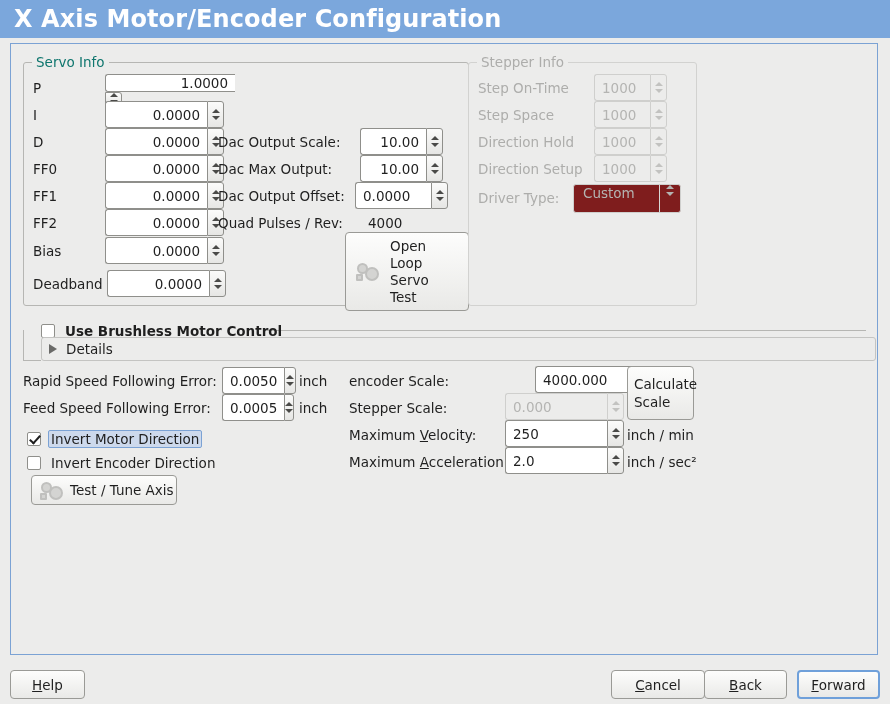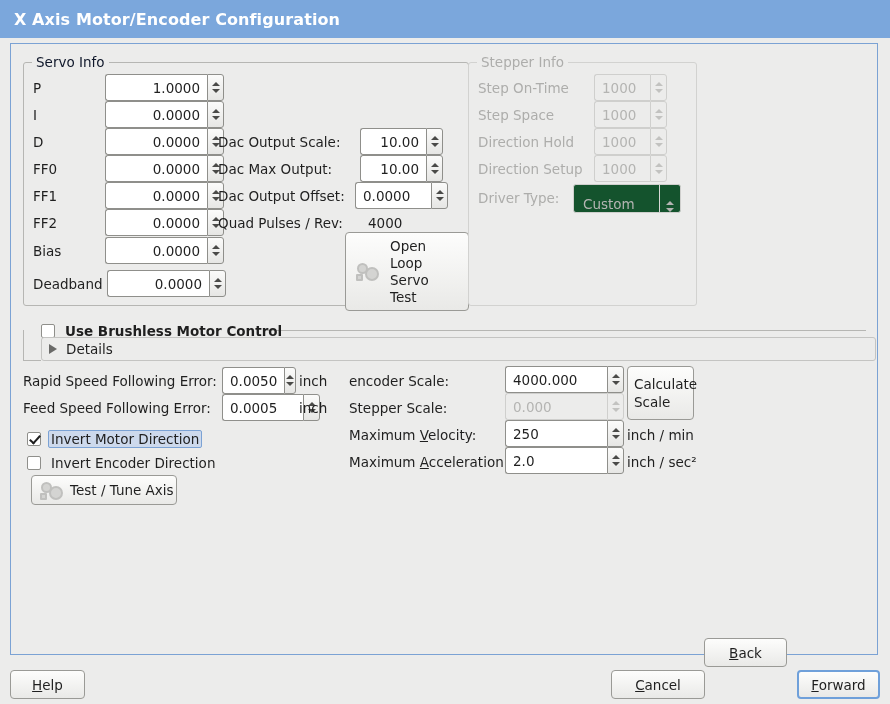--- a/index.html
+++ b/index.html
@@ -11,41 +11,41 @@
   }
   * { box-sizing: border-box; }
 
   
   .titlebar {
     position: absolute; left: 0; top: 0; width: 890px; height: 38px;
     background: #7ba7dc;
     display: flex; align-items: center;
   }
   .titlebar .title {
-    color: #ffffff; font-size: 16px; font-weight: bold;
+    color: #ffffff; font-size: 24px; font-weight: bold;
     padding-left: 14px; letter-spacing: .1px;
   }
 
   
   .content-frame {
     position: absolute; left: 10px; top: 43px;
     width: 868px; height: 612px;
     background: #ececeb;
     border: 1px solid #7ba2d4;
   }
 
   
   .groupbox { position: absolute; }
   .groupbox > .gb-frame {
     position: absolute; left: 0; top: 8px; right: 0; bottom: 0;
     border: 1px solid #b6b6b3; border-radius: 3px;
   }
   .groupbox > .gb-title {
     position: absolute; left: 9px; top: 0; padding: 0 4px;
-    background: #ececeb; font-size: 13.5px; color: #0f172a;
+    background: #ececeb; font-size: 13.5px; color: #0f766e;
     white-space: nowrap;
   }
   .groupbox.disabled > .gb-frame { border-color: #d2d2d0; }
   .groupbox.disabled > .gb-title { color: #adadab; }
 
   .lbl {
     position: absolute; font-size: 13.5px; color: #1f1f1f;
     white-space: nowrap;
   }
   .lbl.dim { color: #adadab; }
@@ -84,22 +84,22 @@
   }
   .spin.disabled .btns {
     background: #ececeb; border-color: #cfcfcd;
   }
   .spin.disabled .btns .up   { border-bottom-color: #c2c2c0; }
   .spin.disabled .btns .down { border-top-color: #c2c2c0; }
 
   
   .combo {
     position: absolute; height: 29px;
-    background: #14532d; border: 1px solid #cfcfcd; border-radius: 3px;
-    display: flex; align-items: flex-end;
+    background: #7f1d1d; border: 1px solid #cfcfcd; border-radius: 3px;
+    display: flex; align-items: flex-start;
   }
   .combo .ctext {
     flex: 1 1 auto; padding-left: 9px; font-size: 13.5px; color: #b4b4b2;
   }
   .combo .csep { width: 1px; align-self: stretch; background: #d8d8d6; }
   .combo .carr {
     width: 20px; display: flex; flex-direction: column;
     align-items: center; justify-content: center;
   }
   .combo .carr .ar { width: 0; height: 0;
@@ -189,21 +189,21 @@
 
     <div class="lbl" style="left:10px; top:26px;">P</div>
     <div class="lbl" style="left:10px; top:53px;">I</div>
     <div class="lbl" style="left:10px; top:80px;">D</div>
     <div class="lbl" style="left:10px; top:107px;">FF0</div>
     <div class="lbl" style="left:10px; top:134px;">FF1</div>
     <div class="lbl" style="left:10px; top:161px;">FF2</div>
     <div class="lbl" style="left:10px; top:189px;">Bias</div>
     <div class="lbl" style="left:10px; top:222px;">Deadband</div>
 
-    <div class="spin" style="left:82px; top:20px; width:119px;">
+    <div class="spin" style="left:82px; top:20px; width:130px;flex-direction:column;">
       <div class="entry right">1.0000</div>
       <div class="btns">
           <span class="ar up"></span>
           <span class="ar down"></span>
         </div>
     </div>
     <div class="spin" style="left:82px; top:47px; width:119px;">
       <div class="entry right">0.0000</div>
       <div class="btns">
           <span class="ar up"></span>
@@ -366,21 +366,21 @@
   <div class="spin" style="left:211px; top:323px; width:74px;">
     <div class="entry">0.0050</div>
     <div class="btns">
         <span class="ar up"></span>
         <span class="ar down"></span>
       </div>
   </div>
   <div class="lbl" style="left:288px; top:329px;">inch</div>
 
   <div class="lbl" style="left:12px; top:356px;">Feed Speed Following Error:</div>
-  <div class="spin" style="left:211px; top:350px; width:98px;">
+  <div class="spin" style="left:211px; top:350px; width:61px;">
     <div class="entry">0.0005</div>
     <div class="btns">
         <span class="ar up"></span>
         <span class="ar down"></span>
       </div>
   </div>
   <div class="lbl" style="left:288px; top:356px;">inch</div>
 
   <div class="cbx" style="left:16px; top:386px;">
     <span class="box checked"></span>
@@ -394,21 +394,21 @@
   <div class="btn" style="left:20px; top:431px; width:146px; height:30px; justify-content:flex-start; padding-left:8px;">
     <span class="gear-ico" style="width:24px; height:20px;">
       <span class="g g1"></span>
         <span class="g g3"></span>
         <span class="g g2"></span>
     </span>
     <span style="margin-left:6px;">Test / Tune Axis</span>
   </div>
 
   <div class="lbl" style="left:338px; top:329px;">encoder Scale:</div>
-  <div class="spin" style="left:494px; top:322px; width:119px;">
+  <div class="spin" style="left:524px; top:322px; width:119px;">
     <div class="entry">4000.000</div>
     <div class="btns">
         <span class="ar up"></span>
         <span class="ar down"></span>
       </div>
   </div>
 
   <div class="lbl" style="left:338px; top:356px;">Stepper Scale:</div>
   <div class="spin disabled" style="left:494px; top:349px; width:119px;">
     <div class="entry">0.000</div>
@@ -448,18 +448,18 @@
   <div class="lbl" style="left:616px; top:410px;">inch / sec²</div>
 
 </div>
 
 <div class="btn" style="left:10px; top:670px; width:75px; height:29px;">
   <span><span class="mn">H</span><span>elp</span></span>
 </div>
 <div class="btn" style="left:611px; top:670px; width:94px; height:29px;">
   <span><span class="mn">C</span><span>ancel</span></span>
 </div>
-<div class="btn" style="left:704px; top:638px; width:83px; height:29px;">
+<div class="btn" style="left:704px; top:670px; width:83px; height:29px;">
   <span><span class="mn">B</span><span>ack</span></span>
 </div>
 <div class="btn focus" style="left:797px; top:670px; width:83px; height:29px;">
   <span><span class="mn">F</span><span>orward</span></span>
 </div>
 
 </body></html>

